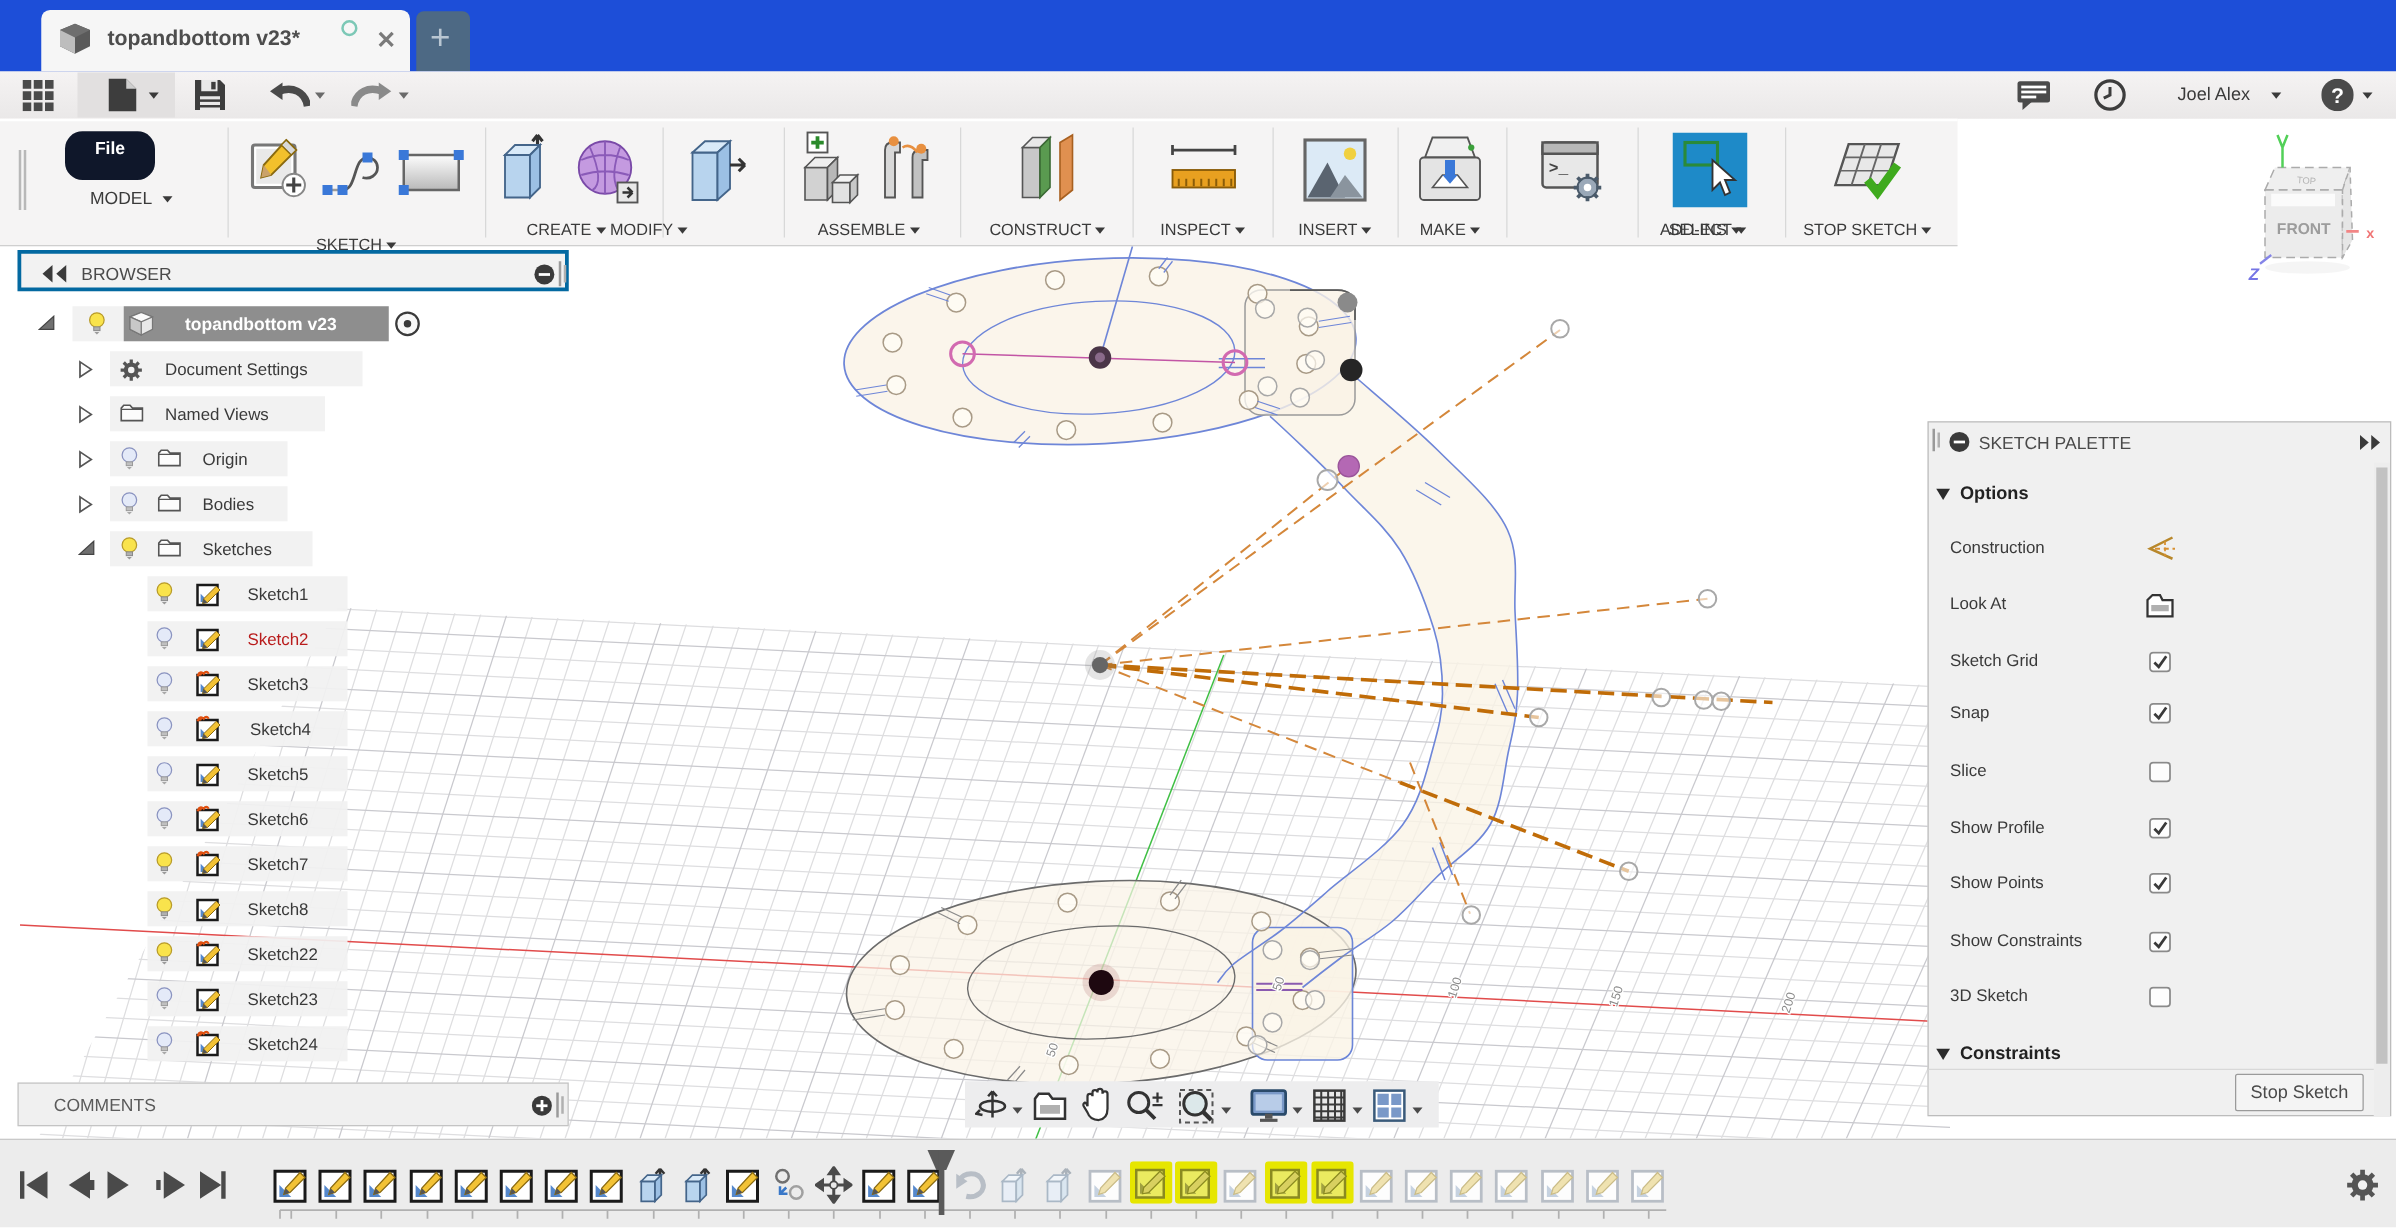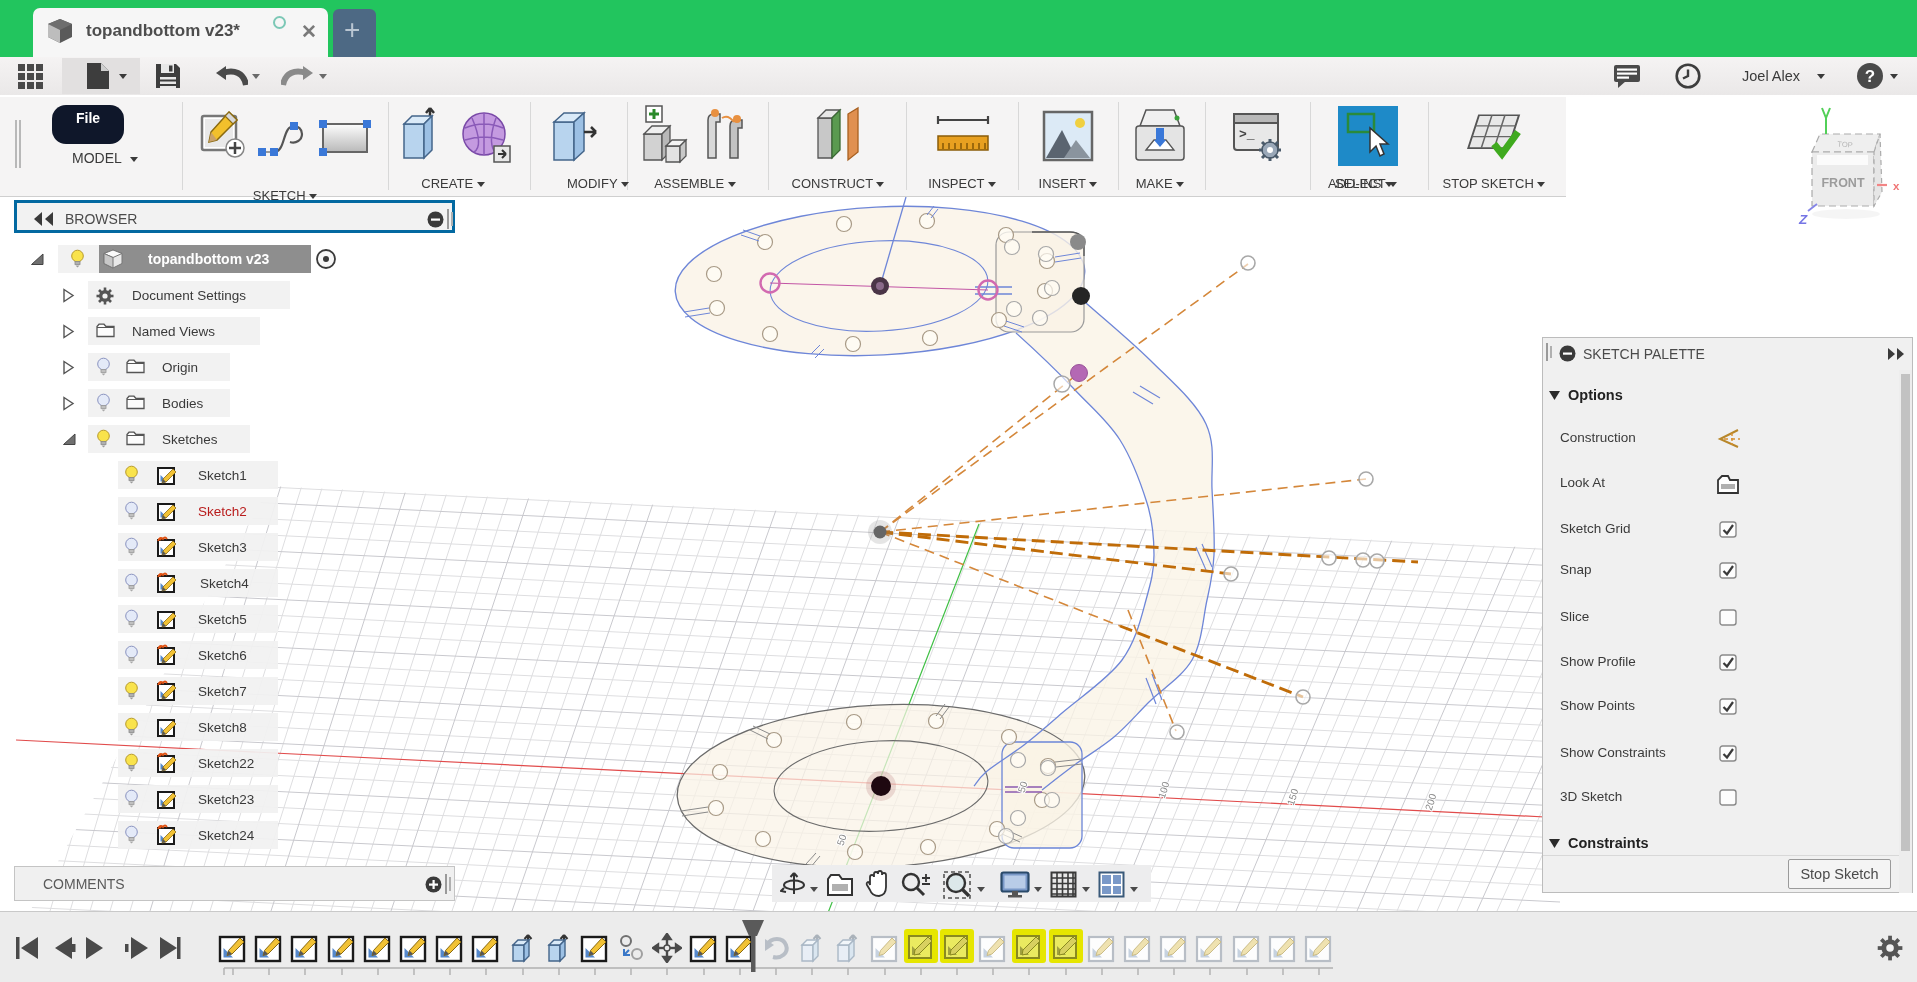--- a/index.html
+++ b/index.html
@@ -257,21 +257,21 @@
 <rect x="1817" y="155" width="51" height="10" fill="#fbfbfb"></rect>
 <text x="1843" y="187" font-size="12.5" font-weight="bold" fill="#9c9c9c" text-anchor="middle" font-family="Liberation Sans">FRONT</text>
 <text x="1845" y="147" font-size="7.5" fill="#b4b4b4" text-anchor="middle" font-family="Liberation Sans" transform="rotate(4 1845 147)">TOP</text>
 <path d="M1826,134 L1826,118 M1826,118 L1822,108 M1826,118 L1830,108" stroke="#52d058" stroke-width="2" fill="none"></path>
 <path d="M1877,185 L1887,185" stroke="#f28585" stroke-width="2.2"></path>
 <text x="1893" y="190" font-size="11.5" font-weight="bold" fill="#f07575" font-family="Liberation Sans">x</text>
 <path d="M1817,204 L1808,211" stroke="#8585e8" stroke-width="1.8"></path>
 <text x="1799" y="224" font-size="13.5" font-weight="bold" font-style="italic" fill="#7575e5" font-family="Liberation Sans">Z</text>
 </g>
 </svg>
-<div class="abs" style="left:0;top:0;width:1917px;height:70px;background:#22c55e">
+<div class="abs" style="left:0;top:0;width:1917px;height:70px;background:#1d4ed8">
     <div class="abs" style="left:33px;top:8px;width:295px;height:49px;background:#f6f6f6;border-radius:7px 7px 0 0">
       <svg class="abs" style="left:14px;top:10px" width="26" height="26" viewBox="0 0 26 26">
 <polygon points="13,1 25,6 25,19 13,25 1,19 1,6" fill="#5a5a5a"></polygon>
 <polygon points="13,1 25,6 13,12 1,6" fill="#6e6e6e"></polygon>
 <polygon points="1,6 13,12 13,25 1,19" fill="#bdbdbd"></polygon>
 </svg>
       <div class="abs" style="left:53px;top:13px;font-size:17px;font-weight:bold;color:#4d4d4d">topandbottom v23*</div>
       <div class="abs" style="left:240px;top:8px;width:13px;height:13px;border:2px solid #7cc8b6;border-radius:50%"></div>
       <div class="abs" style="left:268px;top:12px;font-size:19px;font-weight:bold;color:#7a7a7a">✕</div>
     </div>
@@ -464,21 +464,21 @@
 </svg></div>
 <div class="abs" style="left:1466px;top:106px"><svg width="58" height="58" viewBox="0 0 58 58">
 <g transform="translate(6,6) skewX(-18) scale(1,0.82)">
 <rect x="8" y="4" width="40" height="40" fill="#e8e8e8" stroke="#555" stroke-width="2"></rect>
 <path d="M8,17 L48,17 M8,30 L48,30 M21,4 L21,44 M34,4 L34,44" stroke="#666" stroke-width="1.6"></path>
 </g>
 <path d="M28,38 L36,48 L52,26" stroke="#3faa1e" stroke-width="7" fill="none"></path>
 </svg></div>
 <div class="abs lbl" style="left:195px;top:188px;width:180px;text-align:center">SKETCH <span class="tri"></span></div>
 <div class="abs lbl" style="left:363px;top:176px;width:180px;text-align:center">CREATE <span class="tri"></span></div>
-<div class="abs lbl" style="left:508px;top:176px;width:180px;text-align:center">MODIFY <span class="tri"></span></div>
+<div class="abs lbl" style="left:488px;top:176px;width:180px;">MODIFY <span class="tri"></span></div>
 <div class="abs lbl" style="left:605px;top:176px;width:180px;text-align:center">ASSEMBLE <span class="tri"></span></div>
 <div class="abs lbl" style="left:748px;top:176px;width:180px;text-align:center">CONSTRUCT <span class="tri"></span></div>
 <div class="abs lbl" style="left:872px;top:176px;width:180px;text-align:center">INSPECT <span class="tri"></span></div>
 <div class="abs lbl" style="left:978px;top:176px;width:180px;text-align:center">INSERT <span class="tri"></span></div>
 <div class="abs lbl" style="left:1070px;top:176px;width:180px;text-align:center">MAKE <span class="tri"></span></div>
 <div class="abs lbl" style="left:1213px;top:176px;width:180px;text-align:right">ADD-INS <span class="tri"></span></div>
 <div class="abs lbl" style="left:1276px;top:176px;width:180px;text-align:center">SELECT <span class="tri"></span></div>
 <div class="abs lbl" style="left:1404px;top:176px;width:180px;text-align:center">STOP SKETCH <span class="tri"></span></div>
 <div class="abs" style="left:14px;top:200px;width:441px;height:33px;background:#f2f2f2;border:3px solid #0369a1">
 <svg class="abs" style="left:16px;top:8px" width="22" height="16" viewBox="0 0 22 16">

